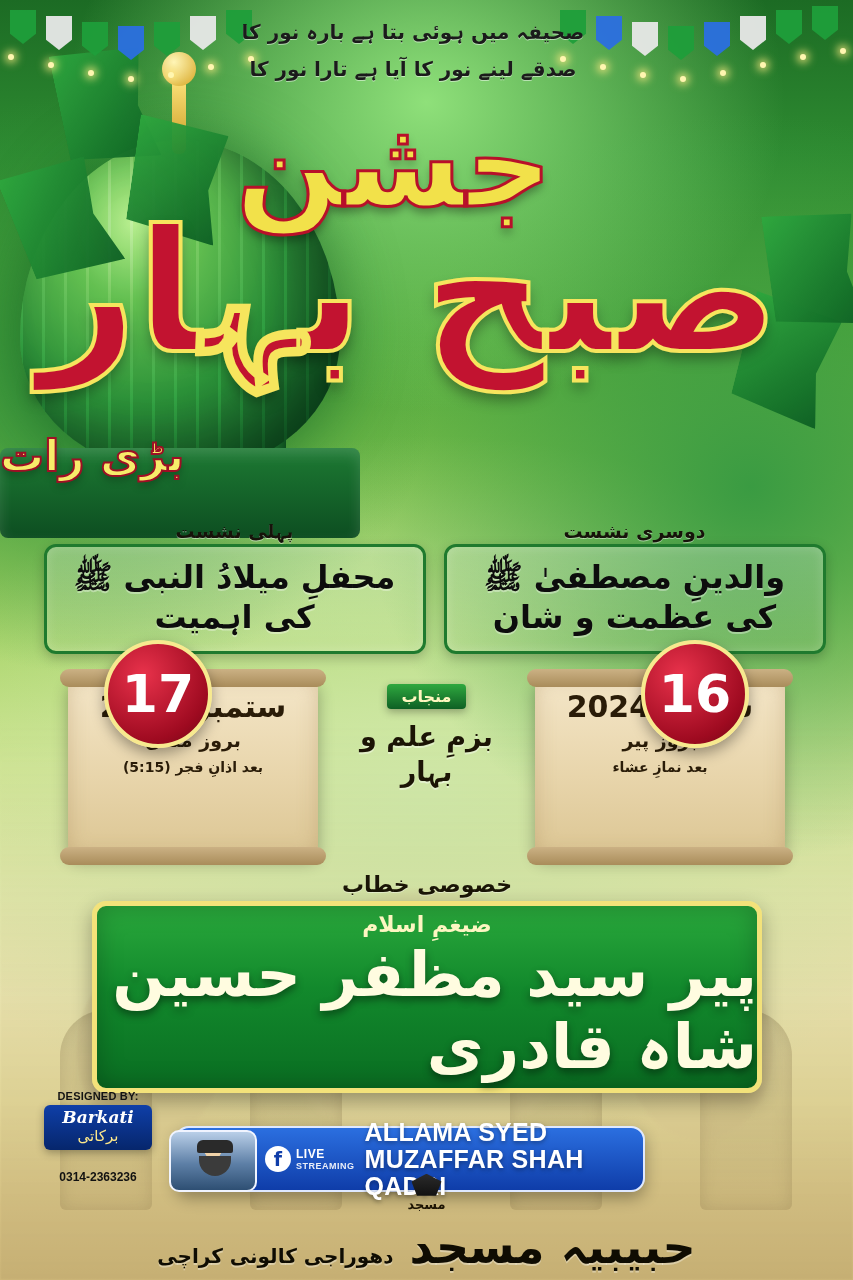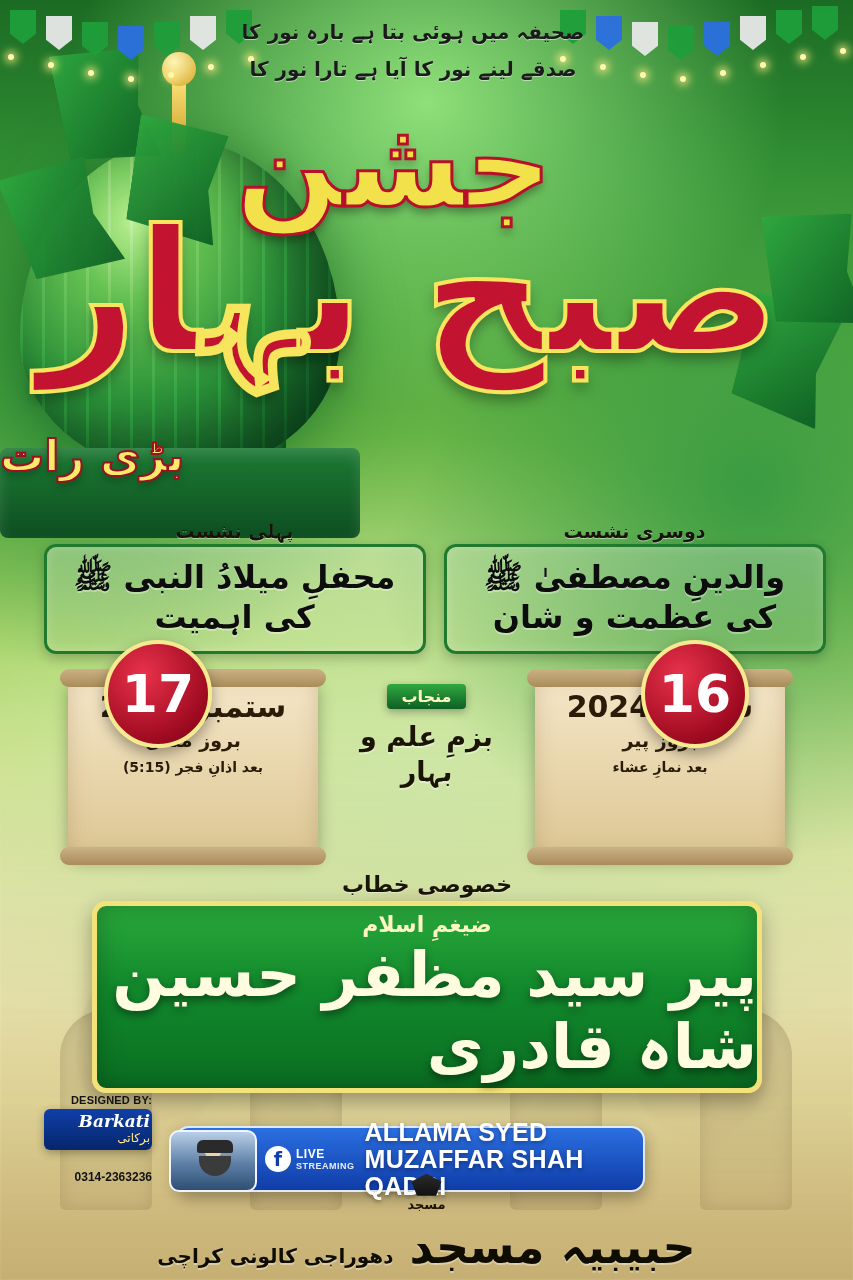--- a/index.html
+++ b/index.html
@@ -263,37 +263,37 @@
   .speaker-name {
     font-family: "DejaVu Sans", sans-serif;
     font-size: 62px; font-weight: bold; line-height: 1.15;
     color: #fffce0;
     text-shadow: 0 4px 8px rgba(0,0,0,.45);
   }
 
   
   .designer {
     position: absolute; left: 44px; bottom: 96px; width: 108px;
-    text-align: right;
+    text-align: center;
   }
   .designer .dlabel {
     font-size: 11px; font-weight: bold; color: #131313; letter-spacing: .2px;
   }
   .designer .dbox {
     margin-top: 3px; background: linear-gradient(180deg,#0f3fa8,#06266c);
     border-radius: 6px; padding: 4px 2px 5px;
     box-shadow: 0 3px 8px rgba(0,0,0,.3);
   }
   .designer .dname {
     font-family: "DejaVu Serif", serif; font-style: italic;
     color: #fff; font-size: 17px; font-weight: bold; line-height: 1;
   }
   .designer .durdu {
     font-family: "DejaVu Sans", sans-serif; direction: rtl;
-    color: #ffe98a; font-size: 12px; margin-top: 1px;
+    color: #ffe98a; font-size: 15px; margin-top: 1px;
   }
   .designer .dphone {
     margin-top: 20px; font-size: 12px; font-weight: bold; color: #111;
   }
 
   
   .live-bar {
     position: absolute; left: 175px; bottom: 88px; width: 470px; height: 66px;
     background: linear-gradient(180deg,#2b6fe0,#0f3da9);
     border-radius: 14px;

